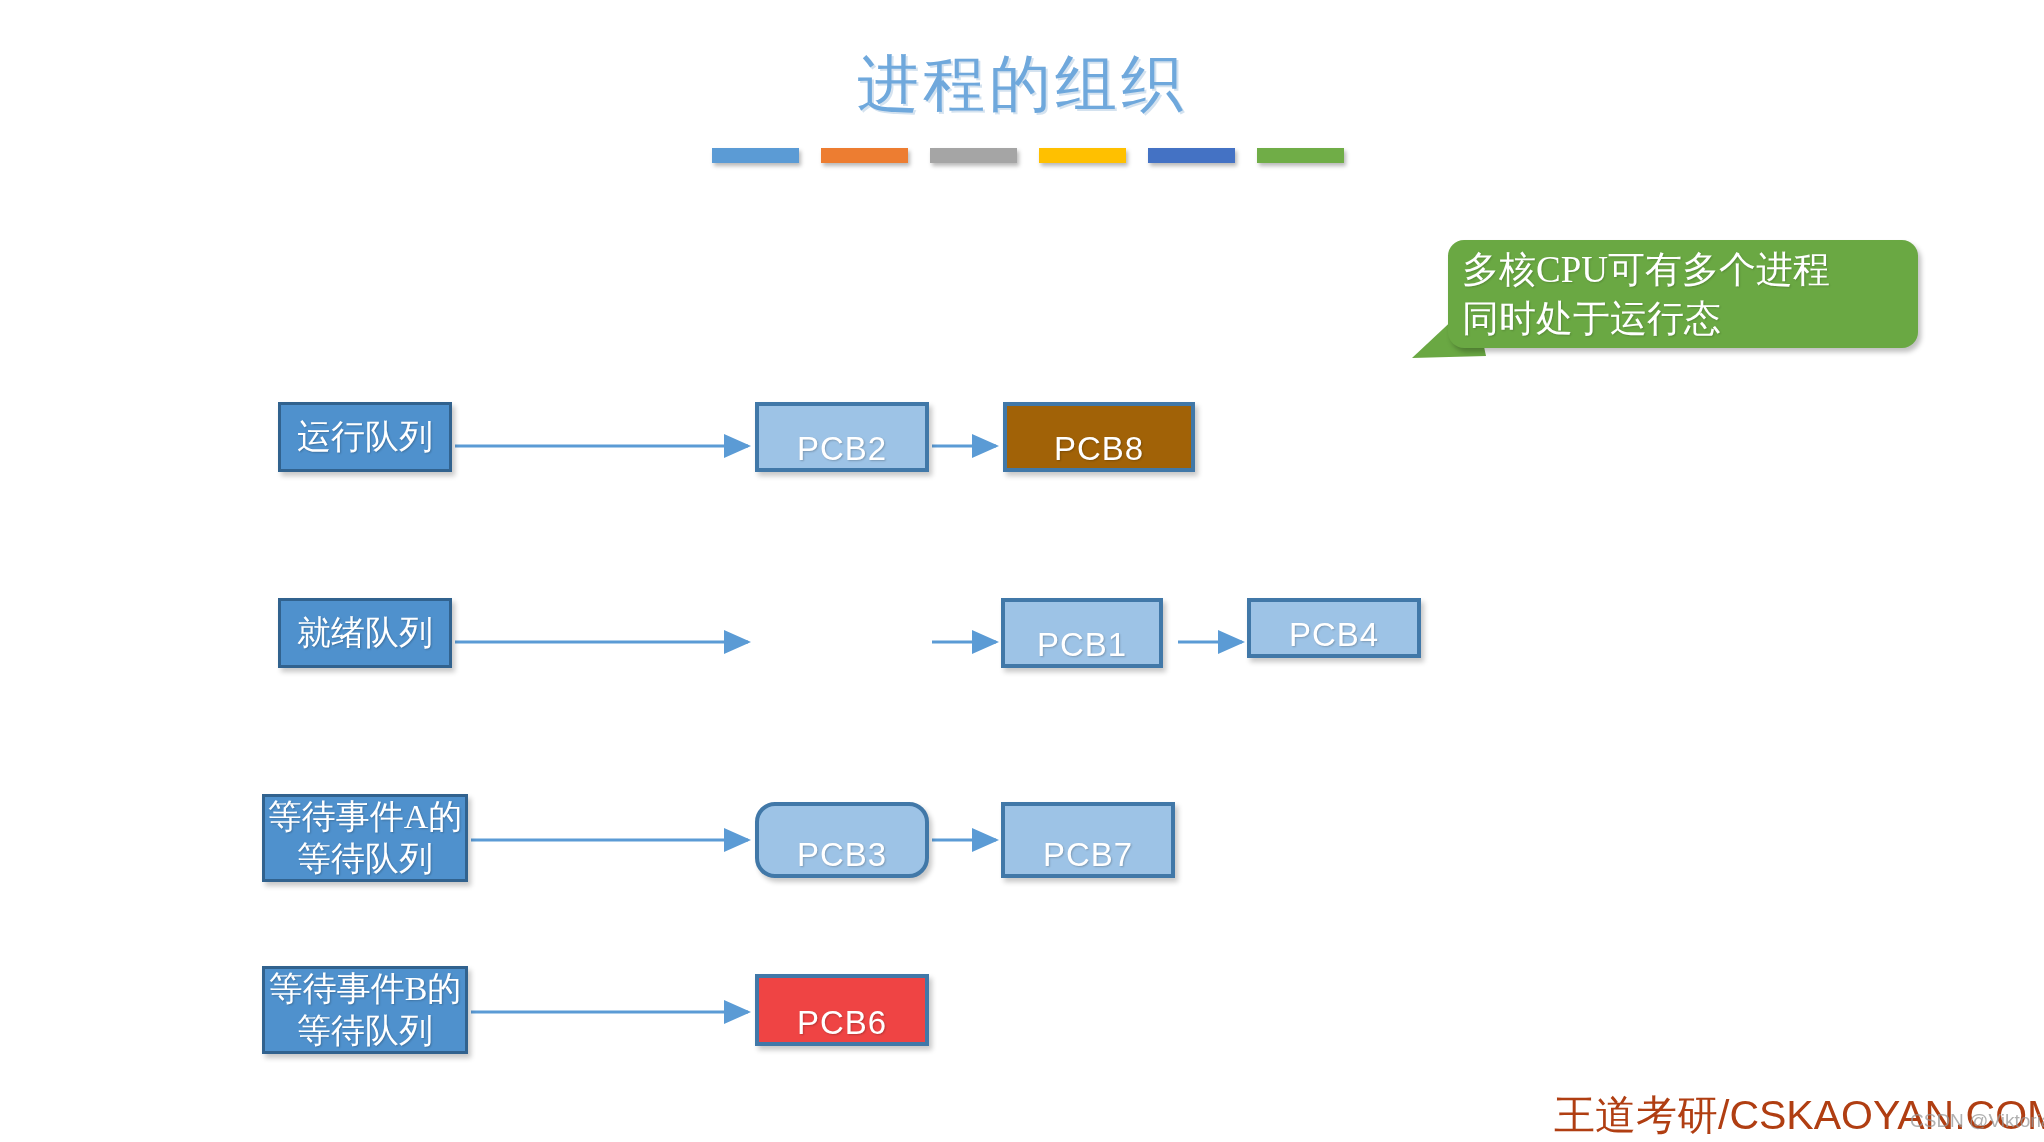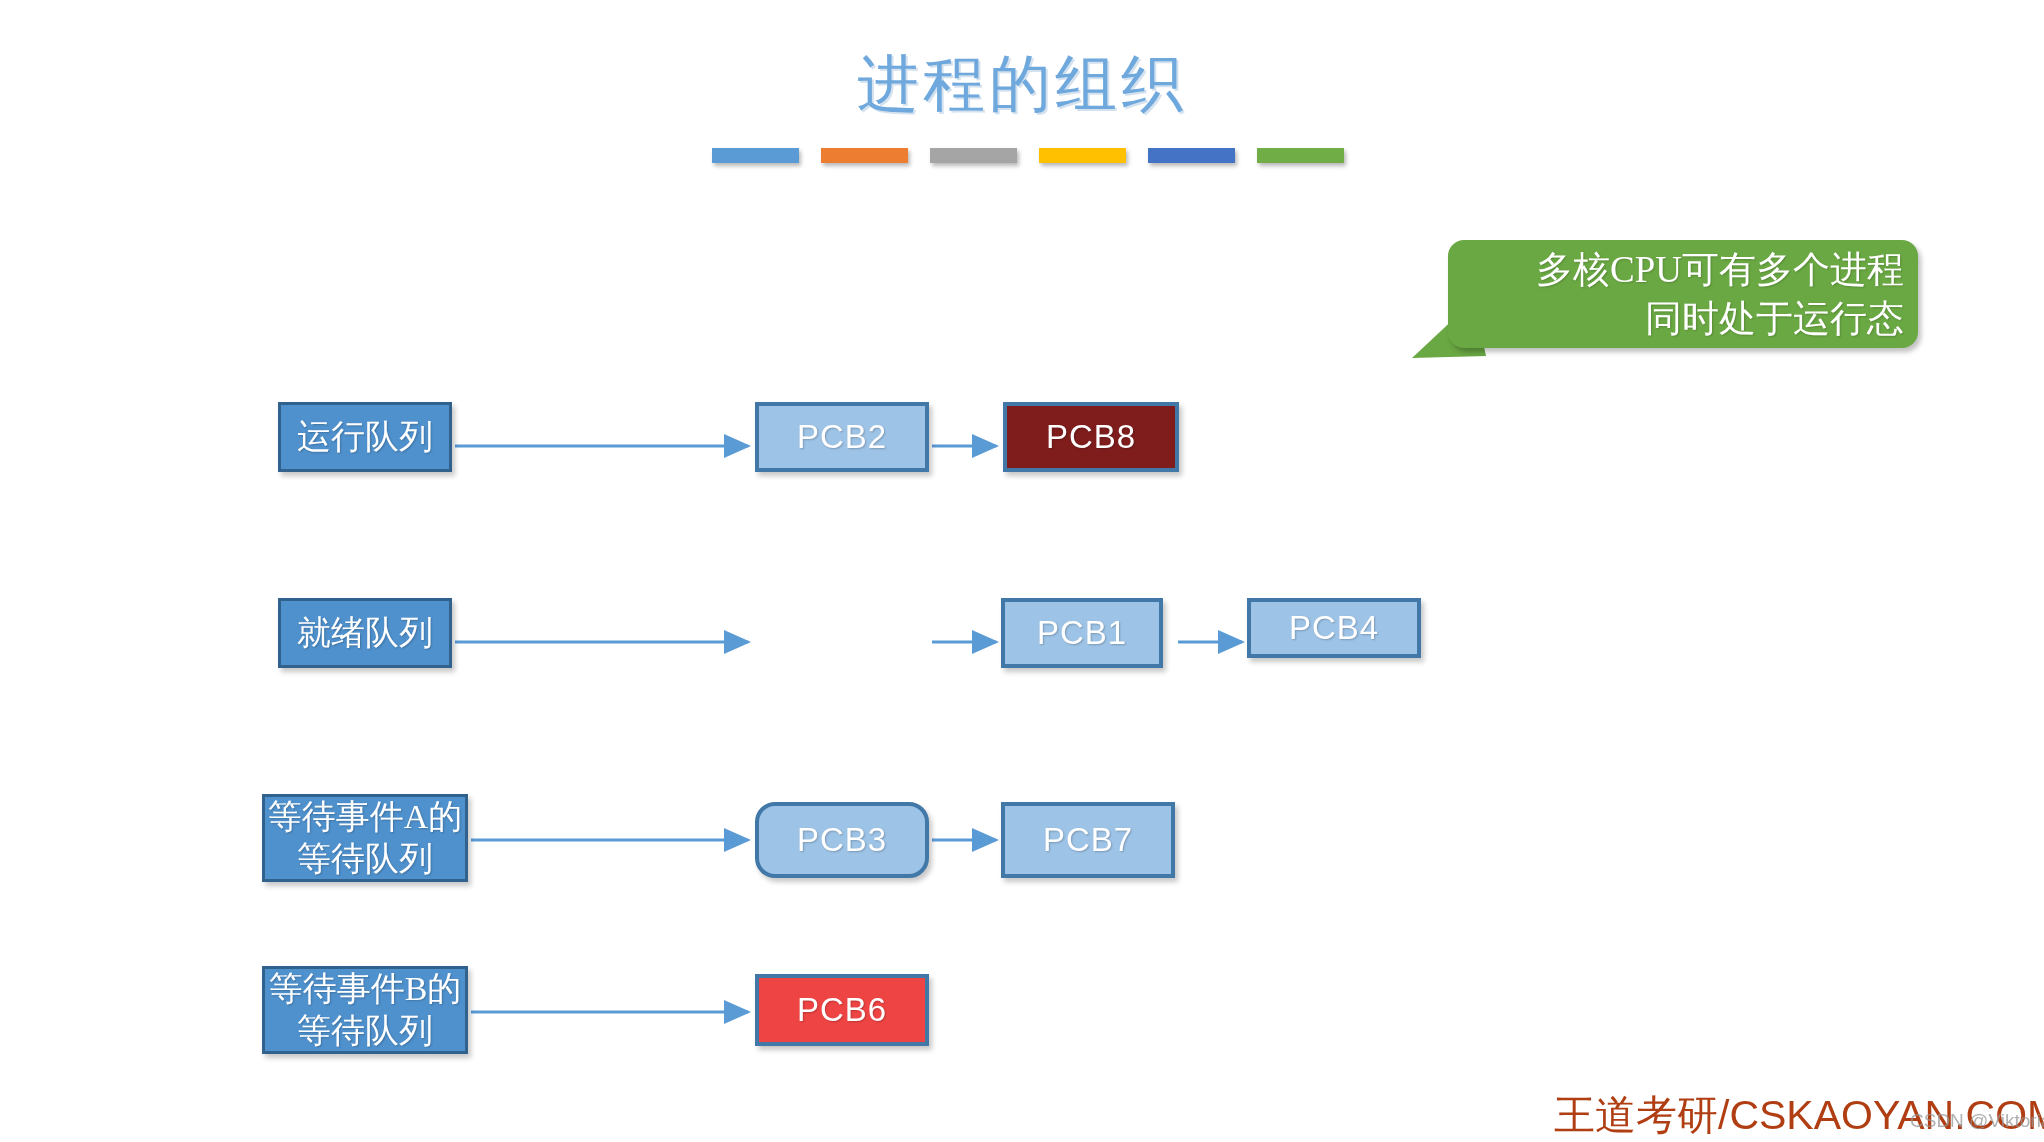--- a/index.html
+++ b/index.html
@@ -51,21 +51,21 @@
     position: absolute;
     left: 1448px;
     top: 240px;
     width: 470px;
     height: 108px;
     background: #6AA843;
     border-radius: 16px;
     box-shadow: 3px 4px 5px rgba(0,0,0,0.25);
     display: flex;
     flex-direction: column;
-    align-items: flex-end;
+    align-items: flex-start;
     justify-content: center;
     box-sizing: border-box;
     padding: 4px 14px;
   }
   #callout .callout-line {
     color: #ffffff;
     font-family: "Liberation Serif", "DejaVu Serif", serif;
     font-size: 37px;
     line-height: 49px;
     white-space: nowrap;
@@ -113,20 +113,21 @@
     font-family: "Liberation Serif", "DejaVu Serif", serif;
     font-size: 34px;
     line-height: 42px;
   }
   .node.pcb {
     background: #9DC3E6;
     border: 4px solid #6d28d9;
     font-family: "Liberation Sans", "DejaVu Sans", sans-serif;
     font-size: 33px;
     letter-spacing: 1px;
+    justify-content: flex-end;
   }
 
   
   #watermark {
     position: absolute;
     left: 1554px;
     top: 1088px;
     font-family: "Liberation Sans", "DejaVu Sans", sans-serif;
     font-size: 41px;
     color: #B03E12;
@@ -185,21 +186,21 @@
 
     <line x1="471" y1="996" x2="748" y2="996" stroke="#5B9BD5" stroke-width="3" marker-end="url(#ah)"></line>
   </svg>
 
   <div class="node queue" style="left: 278px; top: 386px; width: 174px; height: 70px; background: rgb(79, 145, 205); border-color: rgb(49, 98, 142);">
     <span>运行队列</span>
   </div>
   <div class="node pcb" style="left: 755px; top: 386px; width: 174px; height: 70px; background: rgb(157, 195, 230); border-color: rgb(65, 120, 168);">
     <span>PCB2</span>
   </div>
-  <div class="node pcb" style="left: 1003px; top: 386px; width: 176px; height: 70px; background: #7f1d1d; border-color: rgb(65, 120, 168);">
+  <div class="node pcb" style="left: 1003px; top: 386px; width: 192px; height: 70px; background: #a16207; border-color: rgb(65, 120, 168);">
     <span>PCB8</span>
   </div>
 
   <div class="node queue" style="left: 278px; top: 582px; width: 174px; height: 70px; background: rgb(79, 145, 205); border-color: rgb(49, 98, 142);">
     <span>就绪队列</span>
   </div>
   <div class="node pcb" style="left: 1001px; top: 582px; width: 162px; height: 70px; background: rgb(157, 195, 230); border-color: rgb(65, 120, 168);">
     <span>PCB1</span>
   </div>
   <div class="node pcb" style="left: 1247px; top: 582px; width: 174px; height: 60px; background: rgb(157, 195, 230); border-color: rgb(65, 120, 168);">

